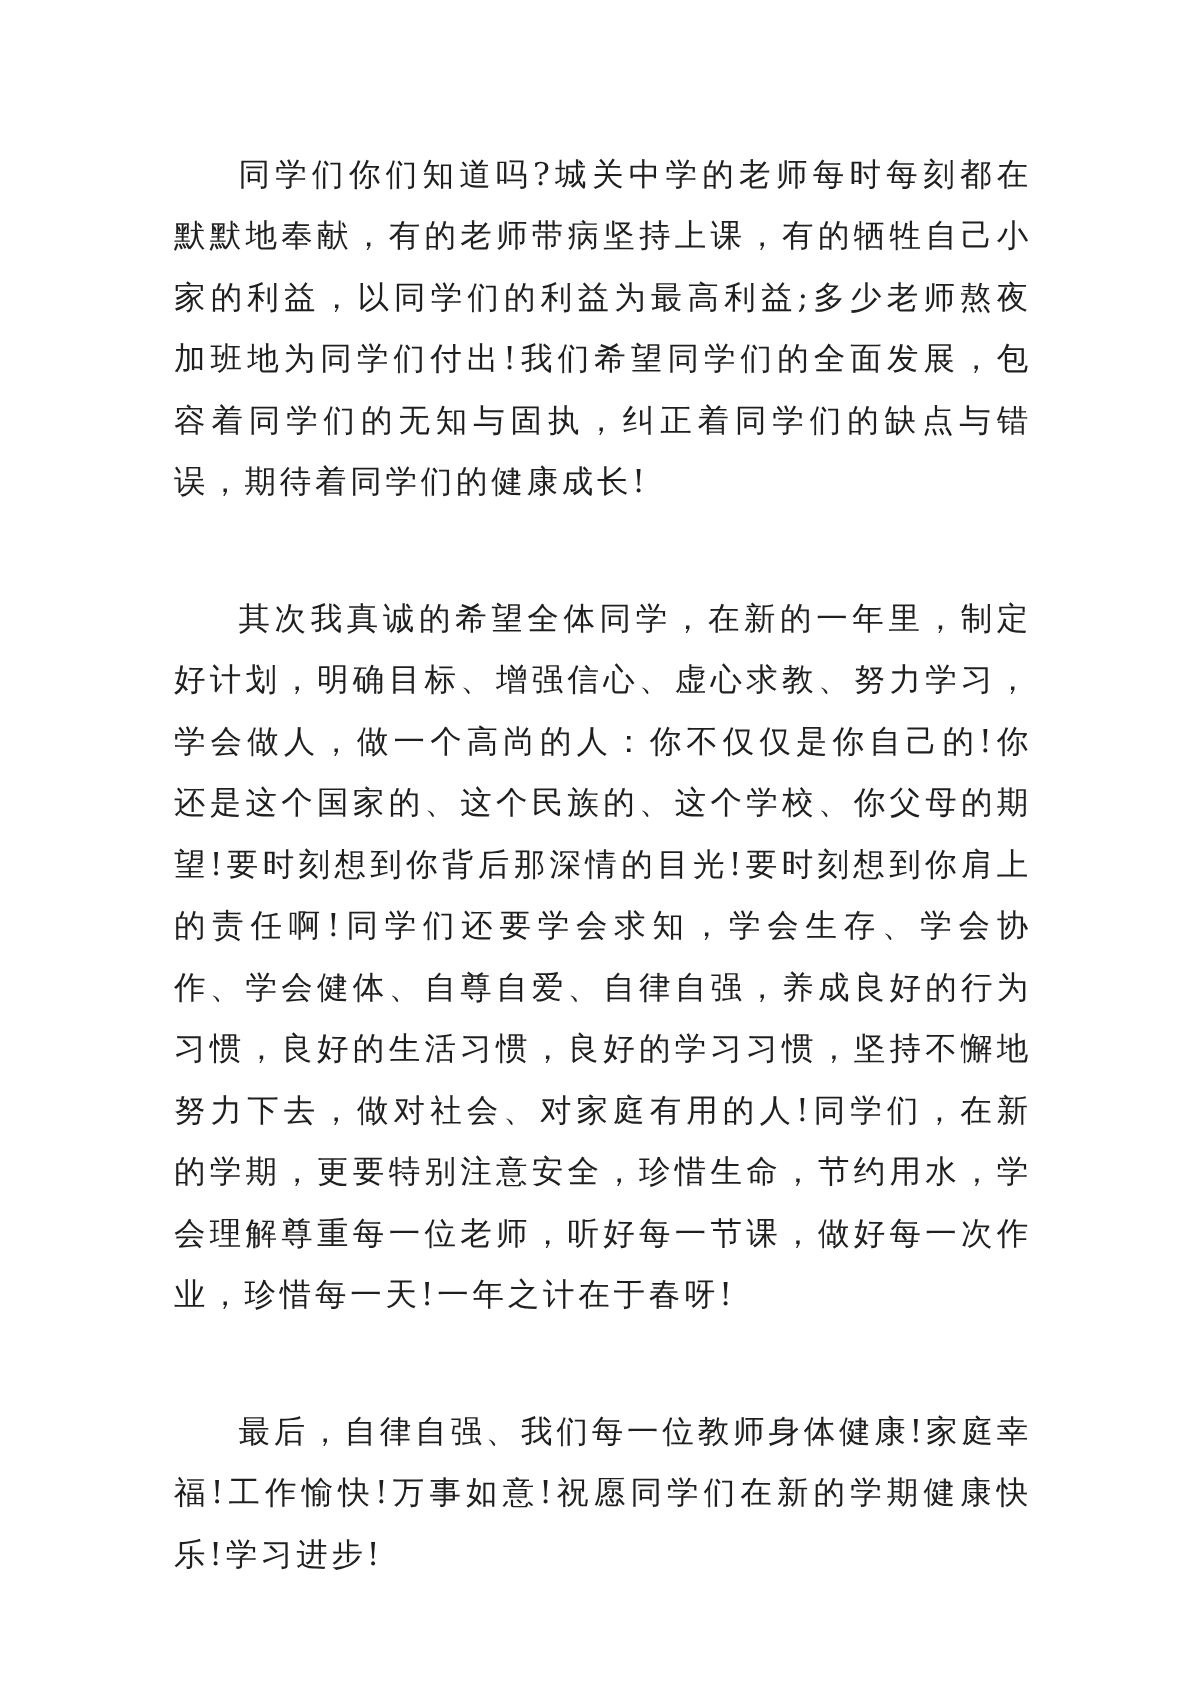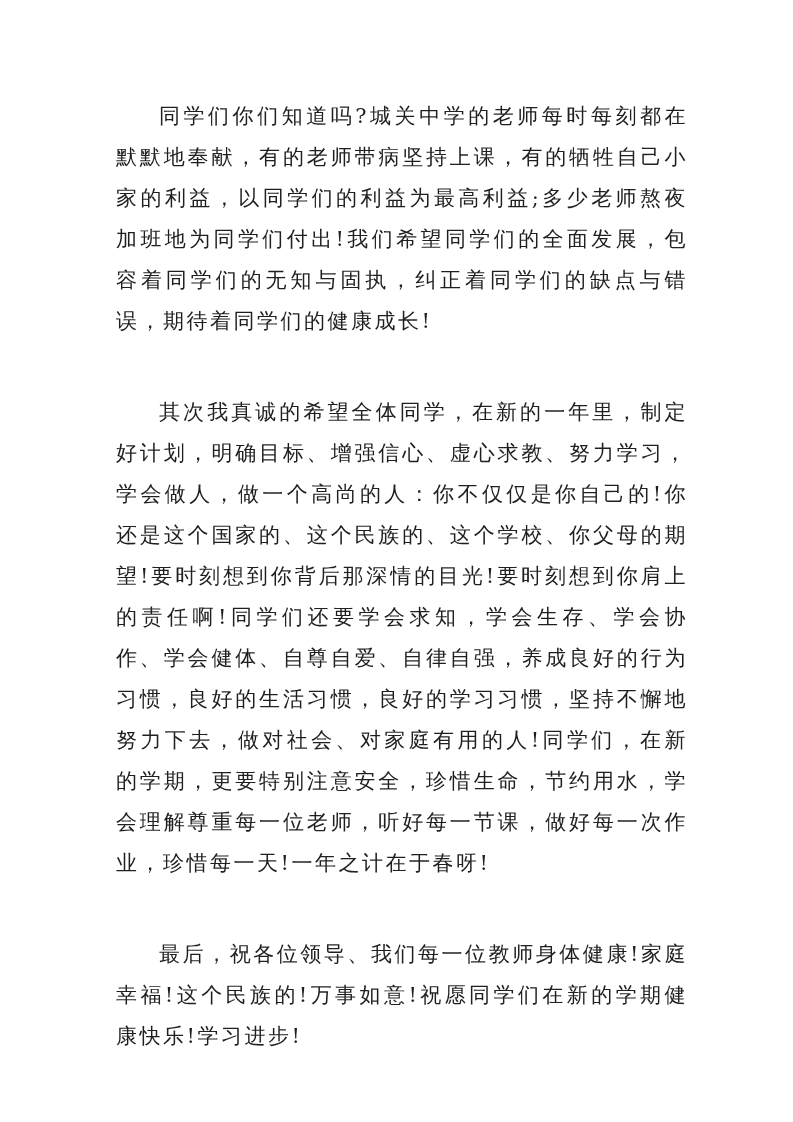--- a/index.html
+++ b/index.html
@@ -33,14 +33,14 @@
   .doc-paragraph:last-child {
     margin-bottom: 0;
   }
 </style>
 </head>
 <body>
 
 <div class="page">
   <p class="doc-paragraph">同学们你们知道吗?城关中学的老师每时每刻都在默默地奉献，有的老师带病坚持上课，有的牺牲自己小家的利益，以同学们的利益为最高利益;多少老师熬夜加班地为同学们付出!我们希望同学们的全面发展，包容着同学们的无知与固执，纠正着同学们的缺点与错误，期待着同学们的健康成长!</p>
   <p class="doc-paragraph">其次我真诚的希望全体同学，在新的一年里，制定好计划，明确目标、增强信心、虚心求教、努力学习，学会做人，做一个高尚的人：你不仅仅是你自己的!你还是这个国家的、这个民族的、这个学校、你父母的期望!要时刻想到你背后那深情的目光!要时刻想到你肩上的责任啊!同学们还要学会求知，学会生存、学会协作、学会健体、自尊自爱、自律自强，养成良好的行为习惯，良好的生活习惯，良好的学习习惯，坚持不懈地努力下去，做对社会、对家庭有用的人!同学们，在新的学期，更要特别注意安全，珍惜生命，节约用水，学会理解尊重每一位老师，听好每一节课，做好每一次作业，珍惜每一天!一年之计在于春呀!</p>
-  <p class="doc-paragraph">最后，祝各位领导、我们每一位教师身体健康!家庭幸福!这个民族的!万事如意!祝愿同学们在新的学期健康快乐!学习进步!</p>
+  <p class="doc-paragraph">最后，自律自强、我们每一位教师身体健康!家庭幸福!工作愉快!万事如意!祝愿同学们在新的学期健康快乐!学习进步!</p>
 </div>
 
 </body></html>

